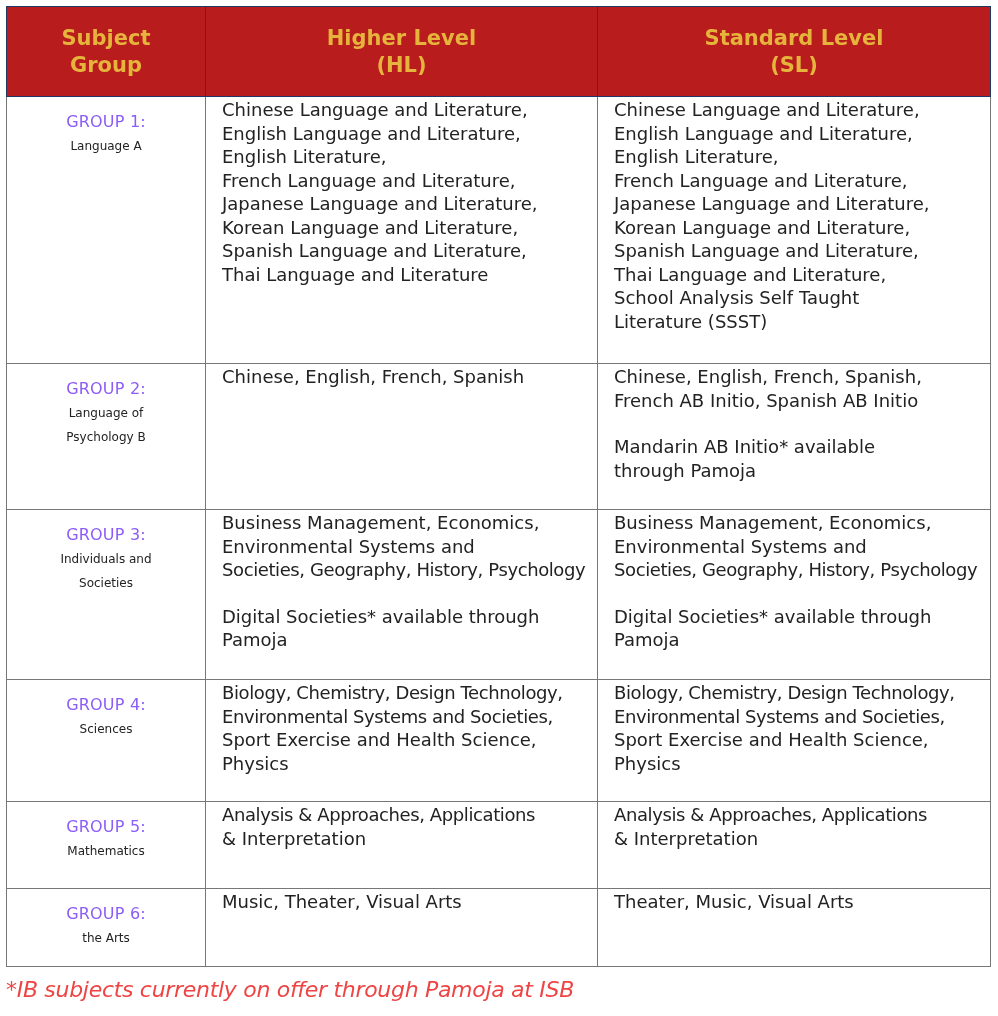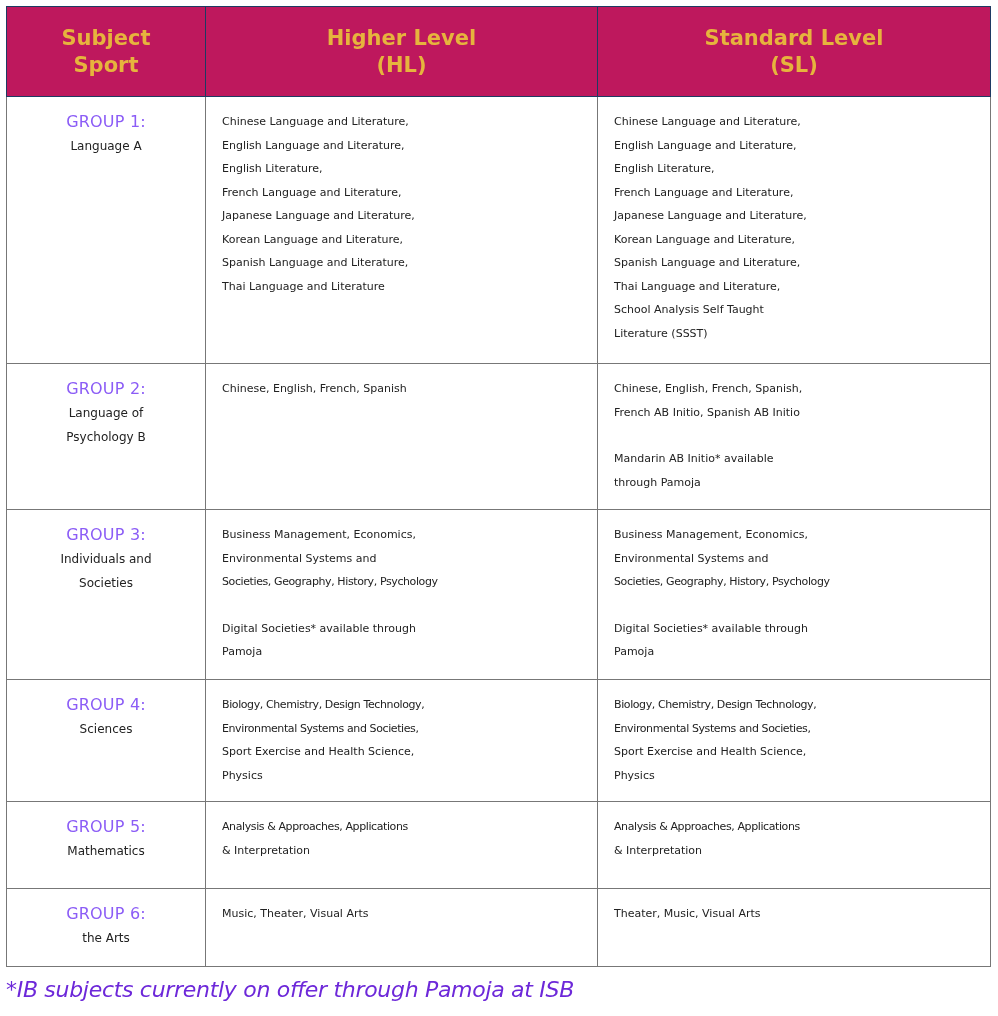--- a/index.html
+++ b/index.html
@@ -22,21 +22,21 @@
       width: 984px;
       border-collapse: collapse;
       table-layout: fixed;
     }
     .ib-table th, .ib-table td {
       border: 1.5px solid #777777;
       vertical-align: top;
       box-sizing: border-box;
     }
     .ib-table thead th {
-      background: #be185d;
+      background: #b91c1c;
       color: #e6b43d;
       font-family: "DejaVu Sans", sans-serif;
       font-weight: bold;
       font-size: 21px;
       line-height: 27px;
       text-align: center;
       vertical-align: middle;
       height: 90px;
       border-color: #1e3a63;
       padding: 0 6px;
@@ -58,22 +58,22 @@
       line-height: 24px;
       letter-spacing: 0.2px;
     }
     .group-name {
       display: block;
       font-size: 12px;
       line-height: 24px;
       color: #222222;
     }
     .subject-cell {
-      padding: 13px 8px 8px 16px;
-      font-size: 11px;
+      padding: 1px 8px 8px 16px;
+      font-size: 18px;
       line-height: 23.5px;
       color: #222222;
     }
     .subject-cell .para { display: block; }
     .subject-cell .para + .para { margin-top: 23px; }
     .subject-cell .ln { display: block; white-space: nowrap; }
 
     .tight { letter-spacing: -0.4px; }
 
     tr.r1 td { height: 267px; }
@@ -84,38 +84,38 @@
     tr.r6 td { height: 78px; }
 
     .footnote {
       position: absolute;
       left: 6px;
       top: 975px;
       font-family: "DejaVu Sans", sans-serif;
       font-style: italic;
       font-size: 22px;
       line-height: 30px;
-      color: #6d28d9;
+      color: #ef4444;
       letter-spacing: -0.3px;
     }
   </style>
 </head>
 <body>
 
 <table class="ib-table">
   <colgroup>
     <col class="col-group">
     <col class="col-hl">
     <col class="col-sl">
   </colgroup>
   <thead>
     <tr>
       <th>
         <span class="line">Subject</span>
-        <span class="line">Sport</span>
+        <span class="line">Group</span>
       </th>
       <th>
         <span class="line">Higher Level</span>
         <span class="line">(HL)</span>
       </th>
       <th>
         <span class="line">Standard Level</span>
         <span class="line">(SL)</span>
       </th>
     </tr>

